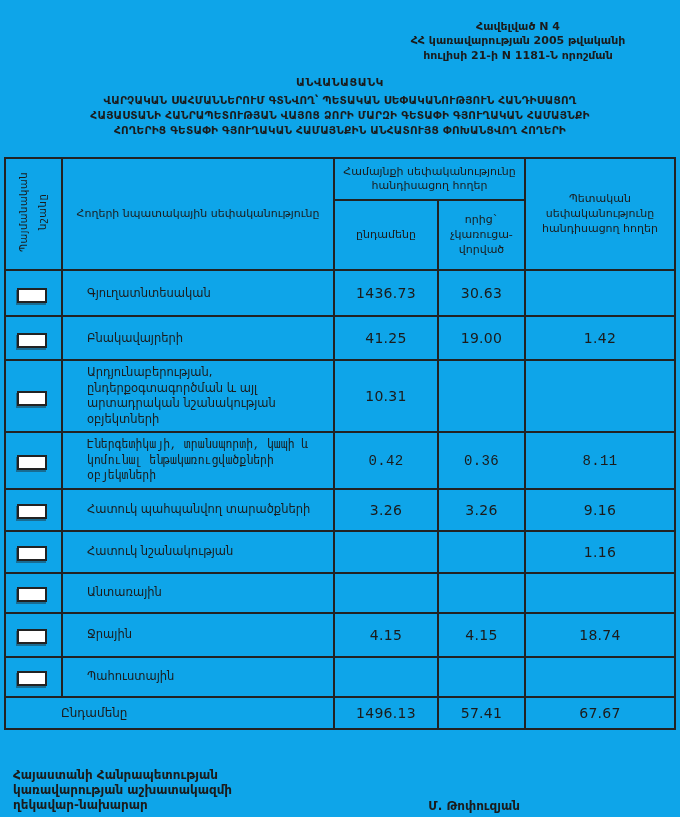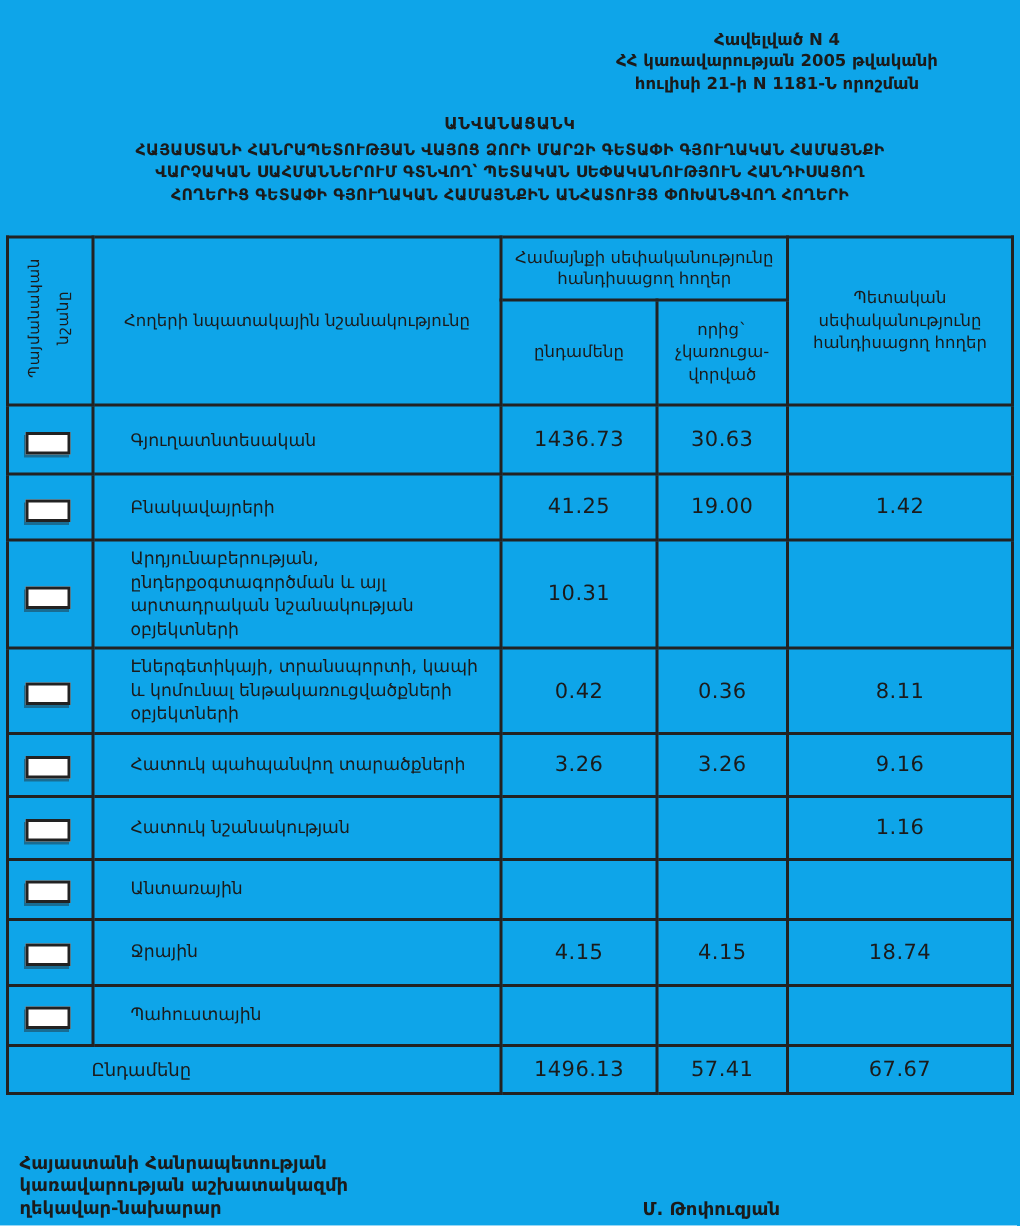--- a/index.html
+++ b/index.html
@@ -70,21 +70,21 @@
     text-align:left;
   }
   td.num-cell {
     text-align:center;
     font-size:14px;
     letter-spacing:.3px;
   }
   tbody tr:nth-child(1){ height:46px; }
   tbody tr:nth-child(2){ height:44px; }
   tbody tr:nth-child(3){ height:72px; }
-  tbody tr:nth-child(4){ height:46px; }
+  tbody tr:nth-child(4){ height:46px;font-family:Liberation Mono, monospace; }
   tbody tr:nth-child(5){ height:42px; }
   tbody tr:nth-child(6){ height:42px; }
   tbody tr:nth-child(7){ height:40px; }
   tbody tr:nth-child(8){ height:44px; }
   tbody tr:nth-child(9){ height:40px; }
   tfoot tr { height:32px; }
   td.total-label {
     font-size:12px;
     padding-left:55px;
     text-align:left;
@@ -108,39 +108,39 @@
 <div class="page">
 
   <div class="annex">
     <div>Հավելված N 4</div>
     <div>ՀՀ կառավարության 2005 թվականի</div>
     <div>հուլիսի 21-ի N 1181-Ն որոշման</div>
   </div>
 
   <div class="title-block">
     <div class="title-heading">ԱՆՎԱՆԱՑԱՆԿ</div>
+    <div class="title-line">ՎԱՐՉԱԿԱՆ ՍԱՀՄԱՆՆԵՐՈՒՄ ԳՏՆՎՈՂ՝ ՊԵՏԱԿԱՆ ՍԵՓԱԿԱՆՈՒԹՅՈՒՆ ՀԱՆԴԻՍԱՑՈՂ</div>
     <div class="title-line">ՀԱՅԱՍՏԱՆԻ ՀԱՆՐԱՊԵՏՈՒԹՅԱՆ ՎԱՅՈՑ ՁՈՐԻ ՄԱՐԶԻ ԳԵՏԱՓԻ ԳՅՈՒՂԱԿԱՆ ՀԱՄԱՅՆՔԻ</div>
-    <div class="title-line">ՎԱՐՉԱԿԱՆ ՍԱՀՄԱՆՆԵՐՈՒՄ ԳՏՆՎՈՂ՝ ՊԵՏԱԿԱՆ ՍԵՓԱԿԱՆՈՒԹՅՈՒՆ ՀԱՆԴԻՍԱՑՈՂ</div>
     <div class="title-line">ՀՈՂԵՐԻՑ ԳԵՏԱՓԻ ԳՅՈՒՂԱԿԱՆ ՀԱՄԱՅՆՔԻՆ ԱՆՀԱՏՈՒՅՑ ՓՈԽԱՆՑՎՈՂ ՀՈՂԵՐԻ</div>
   </div>
 
   <table class="main">
     <colgroup>
       <col style="width:57px">
       <col style="width:272px">
       <col style="width:104px">
       <col style="width:87px">
       <col style="width:150px">
     </colgroup>
     <thead>
       <tr>
         <th rowspan="2">
           <span class="vertical-text">Պայմանական նշանը</span>
         </th>
-        <th rowspan="2">Հողերի  նպատակային նշանակությունը</th>
+        <th rowspan="2">Հողերի  նպատակային սեփականությունը</th>
         <th colspan="2" class="group-col">Համայնքի սեփականությունը հանդիսացող հողեր</th>
         <th rowspan="2">Պետական սեփականությունը հանդիսացող հողեր</th>
       </tr>
       <tr class="subhead">
         <th>ընդամենը</th>
         <th>որից` չկառուցա-վորված</th>
       </tr>
     </thead>
     <tbody>
       <tr>

